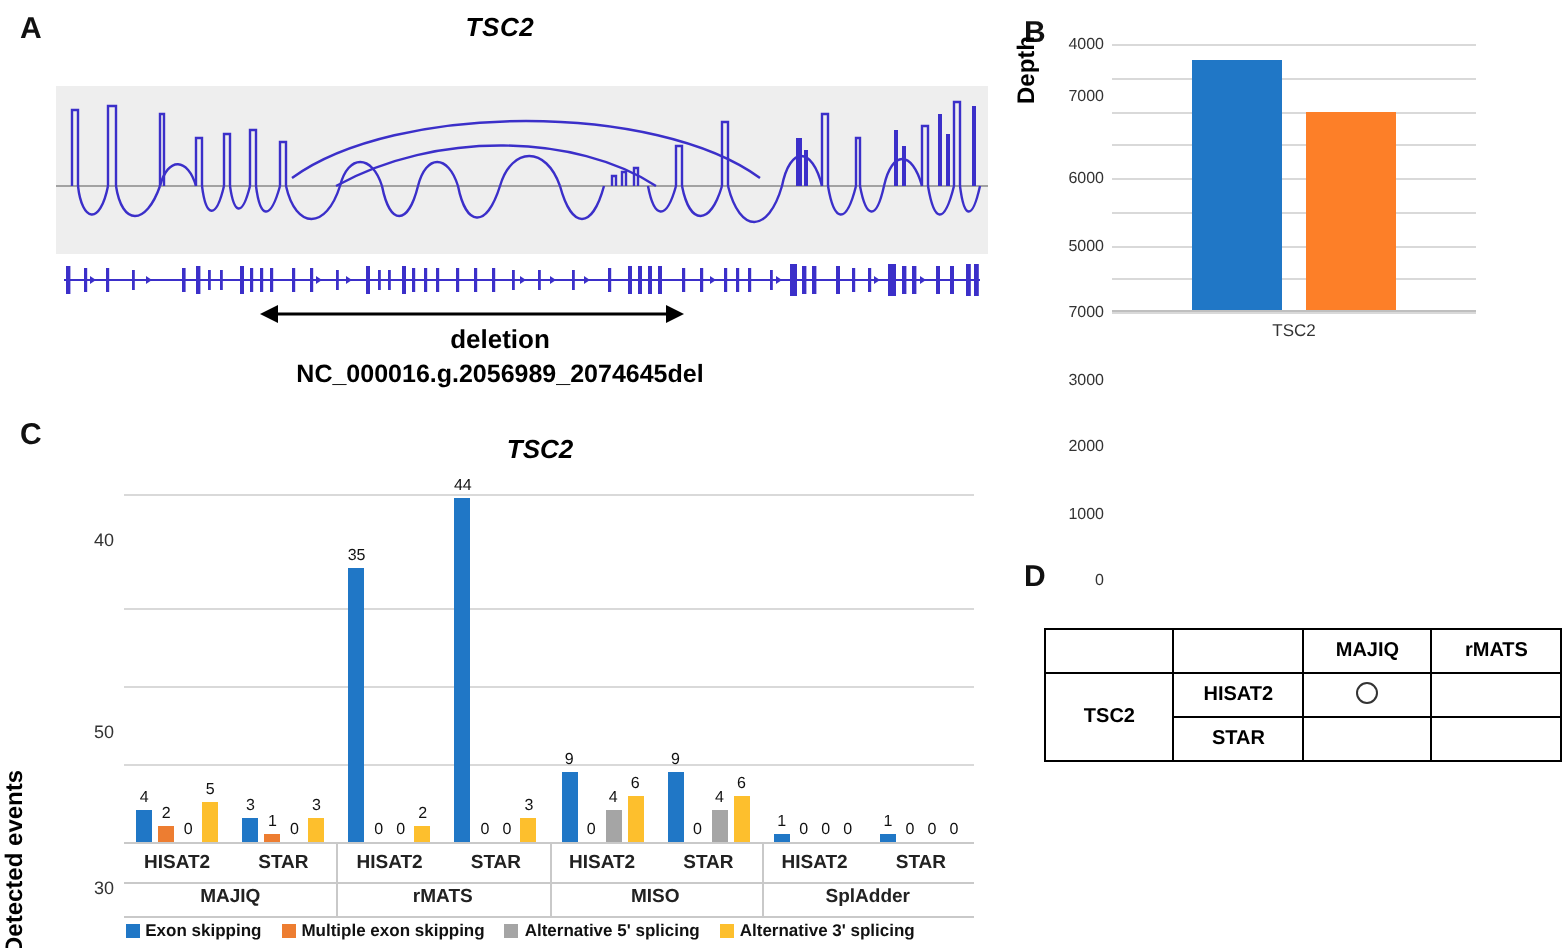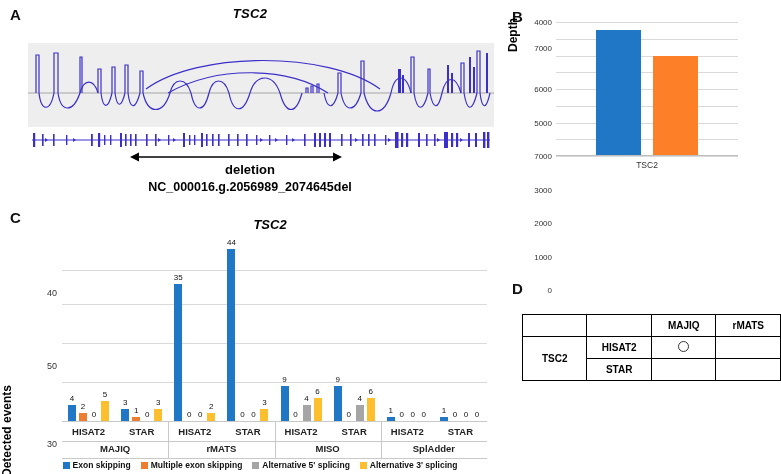--- a/index.html
+++ b/index.html
@@ -278,21 +278,21 @@
   <div id="pc-ylabel">Detected events</div>
   <div id="pc-plot">
       <div class="pc-grid" style="top: 180px;"></div>
       <div class="pc-grid" style="top: 140.87px;"></div>
       <div class="pc-grid" style="top: 101.739px;">
         <div class="pc-ytick" style="top: 101.739px;">30</div>
       </div>
       <div class="pc-grid" style="top: 62.6087px;">
         <div class="pc-ytick" style="top: 62.6087px;">50</div>
       </div>
-      <div class="pc-grid" style="top: 29px;">
+      <div class="pc-grid" style="top: 6px;">
         <div class="pc-ytick" style="top: 23.4783px;">40</div>
       </div>
       <div class="pc-bar" style="left: 6.0625px; width: 8px; height: 15.6522px; background: rgb(32, 119, 198);"></div>
       <div class="pc-val" style="left: 10.0625px; top: 153.348px;">4</div>
       <div class="pc-bar" style="left: 17.0625px; width: 8px; height: 7.82609px; background: rgb(237, 125, 49);"></div>
       <div class="pc-val" style="left: 21.0625px; top: 161.174px;">2</div>
       <div class="pc-val" style="left: 32.0625px; top: 169px;">0</div>
       <div class="pc-bar" style="left: 39.0625px; width: 8px; height: 19.5652px; background: rgb(253, 191, 45);"></div>
       <div class="pc-val" style="left: 43.0625px; top: 149.435px;">5</div>
       <div class="pc-bar" style="left: 59.1875px; width: 8px; height: 11.7391px; background: rgb(32, 119, 198);"></div>

